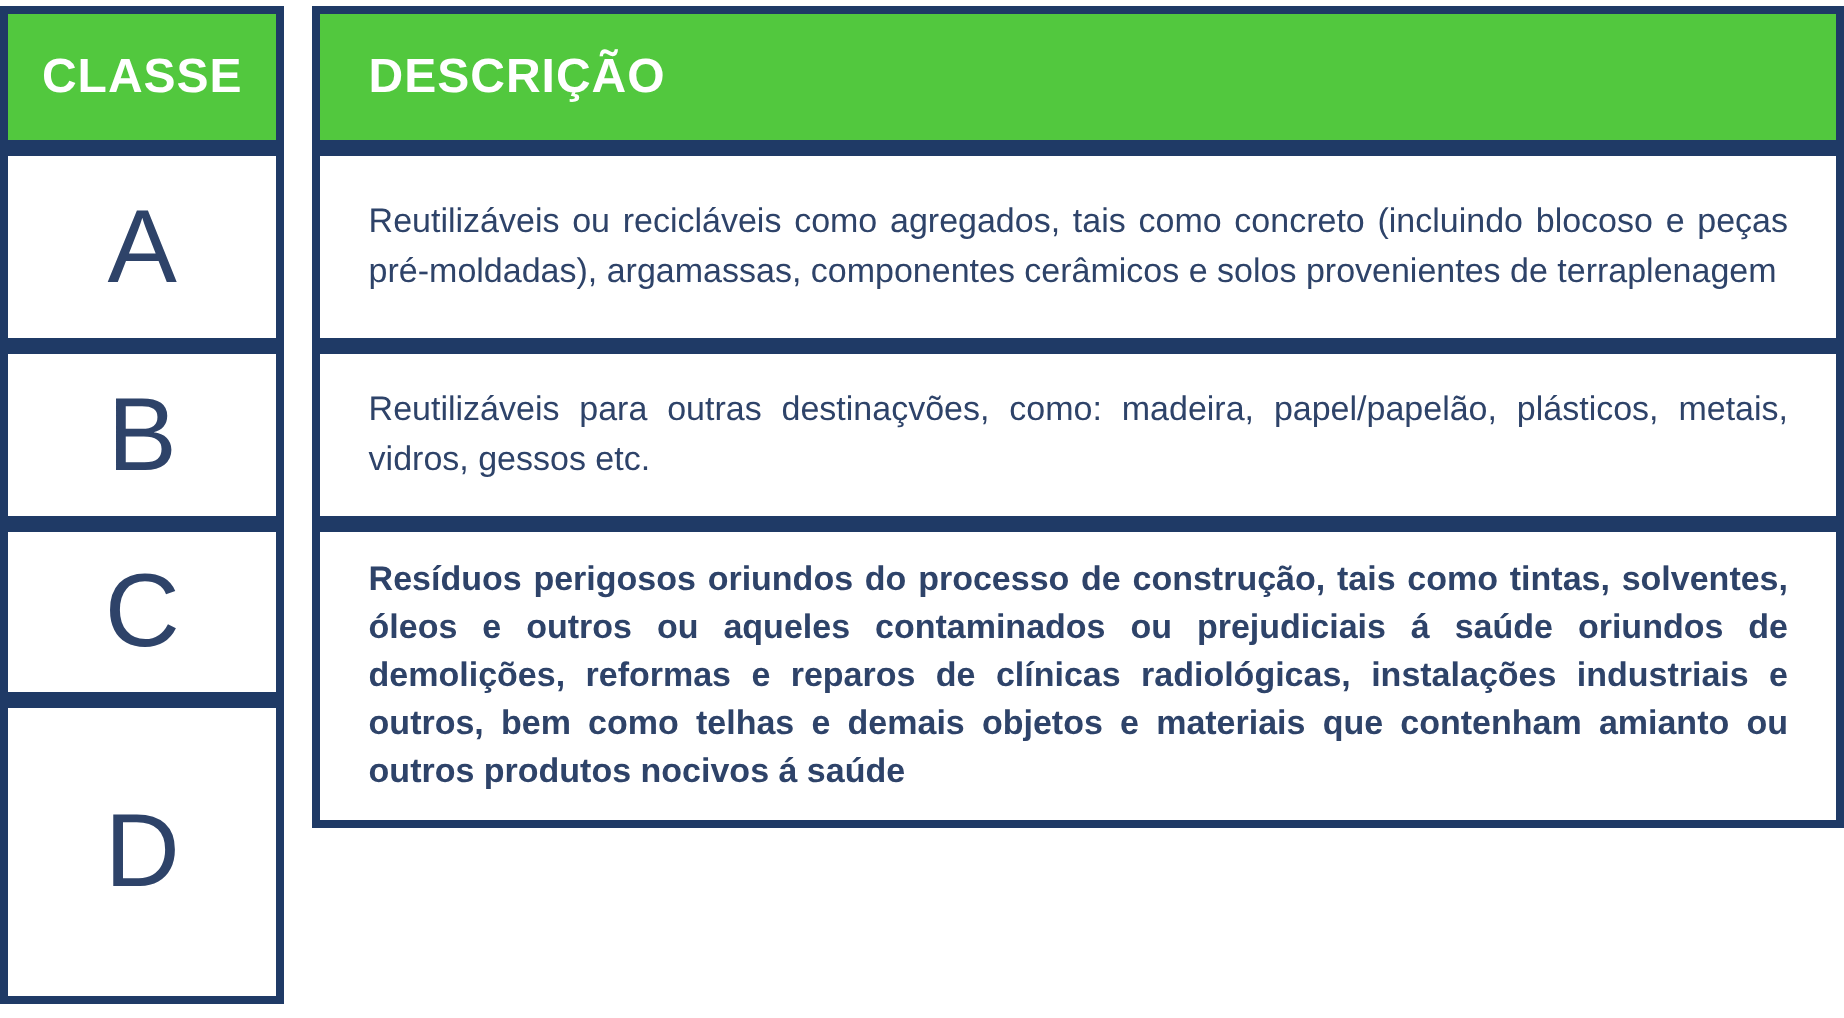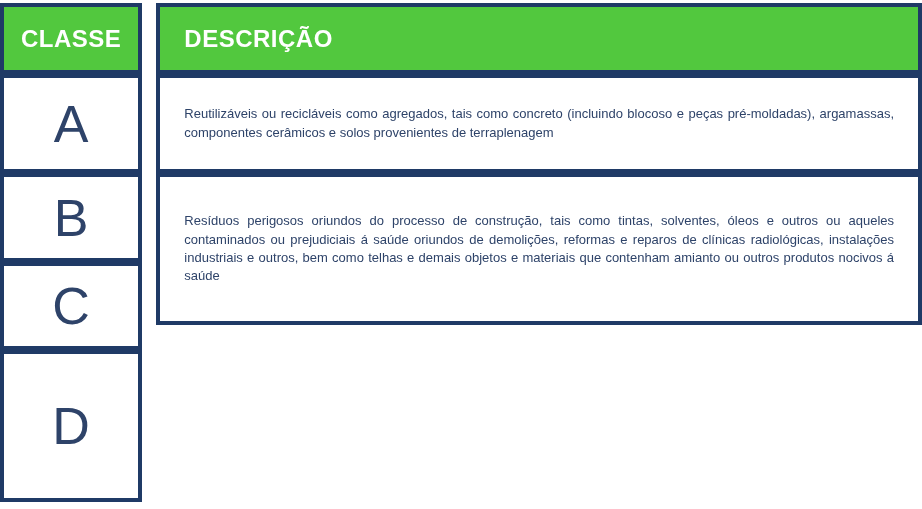--- a/index.html
+++ b/index.html
@@ -45,34 +45,34 @@
     color: var(--header-text);
     font-weight: 700;
     font-size: 24px;
     letter-spacing: 0.5px;
   }
   .h-classe { height: 71px; justify-content: center; }
   .h-descricao { height: 71px; justify-content: flex-start; padding-left: 24px; }
   .row-a { height: 99px; }
   .row-b { height: 89px; }
   .row-c { height: 88px; }
-  .row-d { height: 152px; }
+  .row-d { height: 152px; font-weight: bold; }
   .classe-cell {
     justify-content: center;
     color: var(--text);
     font-size: 52px;
     font-weight: 400;
     line-height: 1;
   }
   .desc-cell {
     padding: 8px 24px;
     color: var(--text);
   }
   .desc-cell p {
-    font-size: 13px;
+    font-size: 17px;
     line-height: 1.42;
     text-align: justify;
     width: 100%;
   }
 </style>
 </head>
 <body>
 
 <div class="canvas">
   <div class="table-layout">
@@ -95,19 +95,22 @@
       </div>
     </div>
 
     <div class="col col-descricao">
       <div class="cell header-cell h-descricao">
         <span>DESCRIÇÃO</span>
       </div>
       <div class="cell desc-cell row-a">
         <p>Reutilizáveis ou recicláveis como agregados, tais como concreto (incluindo blocoso e peças pré-moldadas), argamassas, componentes cerâmicos e solos provenientes de terraplenagem</p>
       </div>
+      <div class="cell desc-cell row-b">
+        <p>Reutilizáveis para outras destinaçvões, como: madeira, papel/papelão, plásticos, metais, vidros, gessos etc.</p>
+      </div>
       <div class="cell desc-cell row-d">
         <p>Resíduos perigosos oriundos do processo de construção, tais como tintas, solventes, óleos e outros ou aqueles contaminados ou prejudiciais á saúde oriundos de demolições, reformas e reparos de clínicas radiológicas, instalações industriais e outros, bem como telhas e demais objetos e materiais que contenham amianto ou outros produtos nocivos á saúde</p>
       </div>
     </div>
 
   </div>
 </div>
 
 </body></html>

